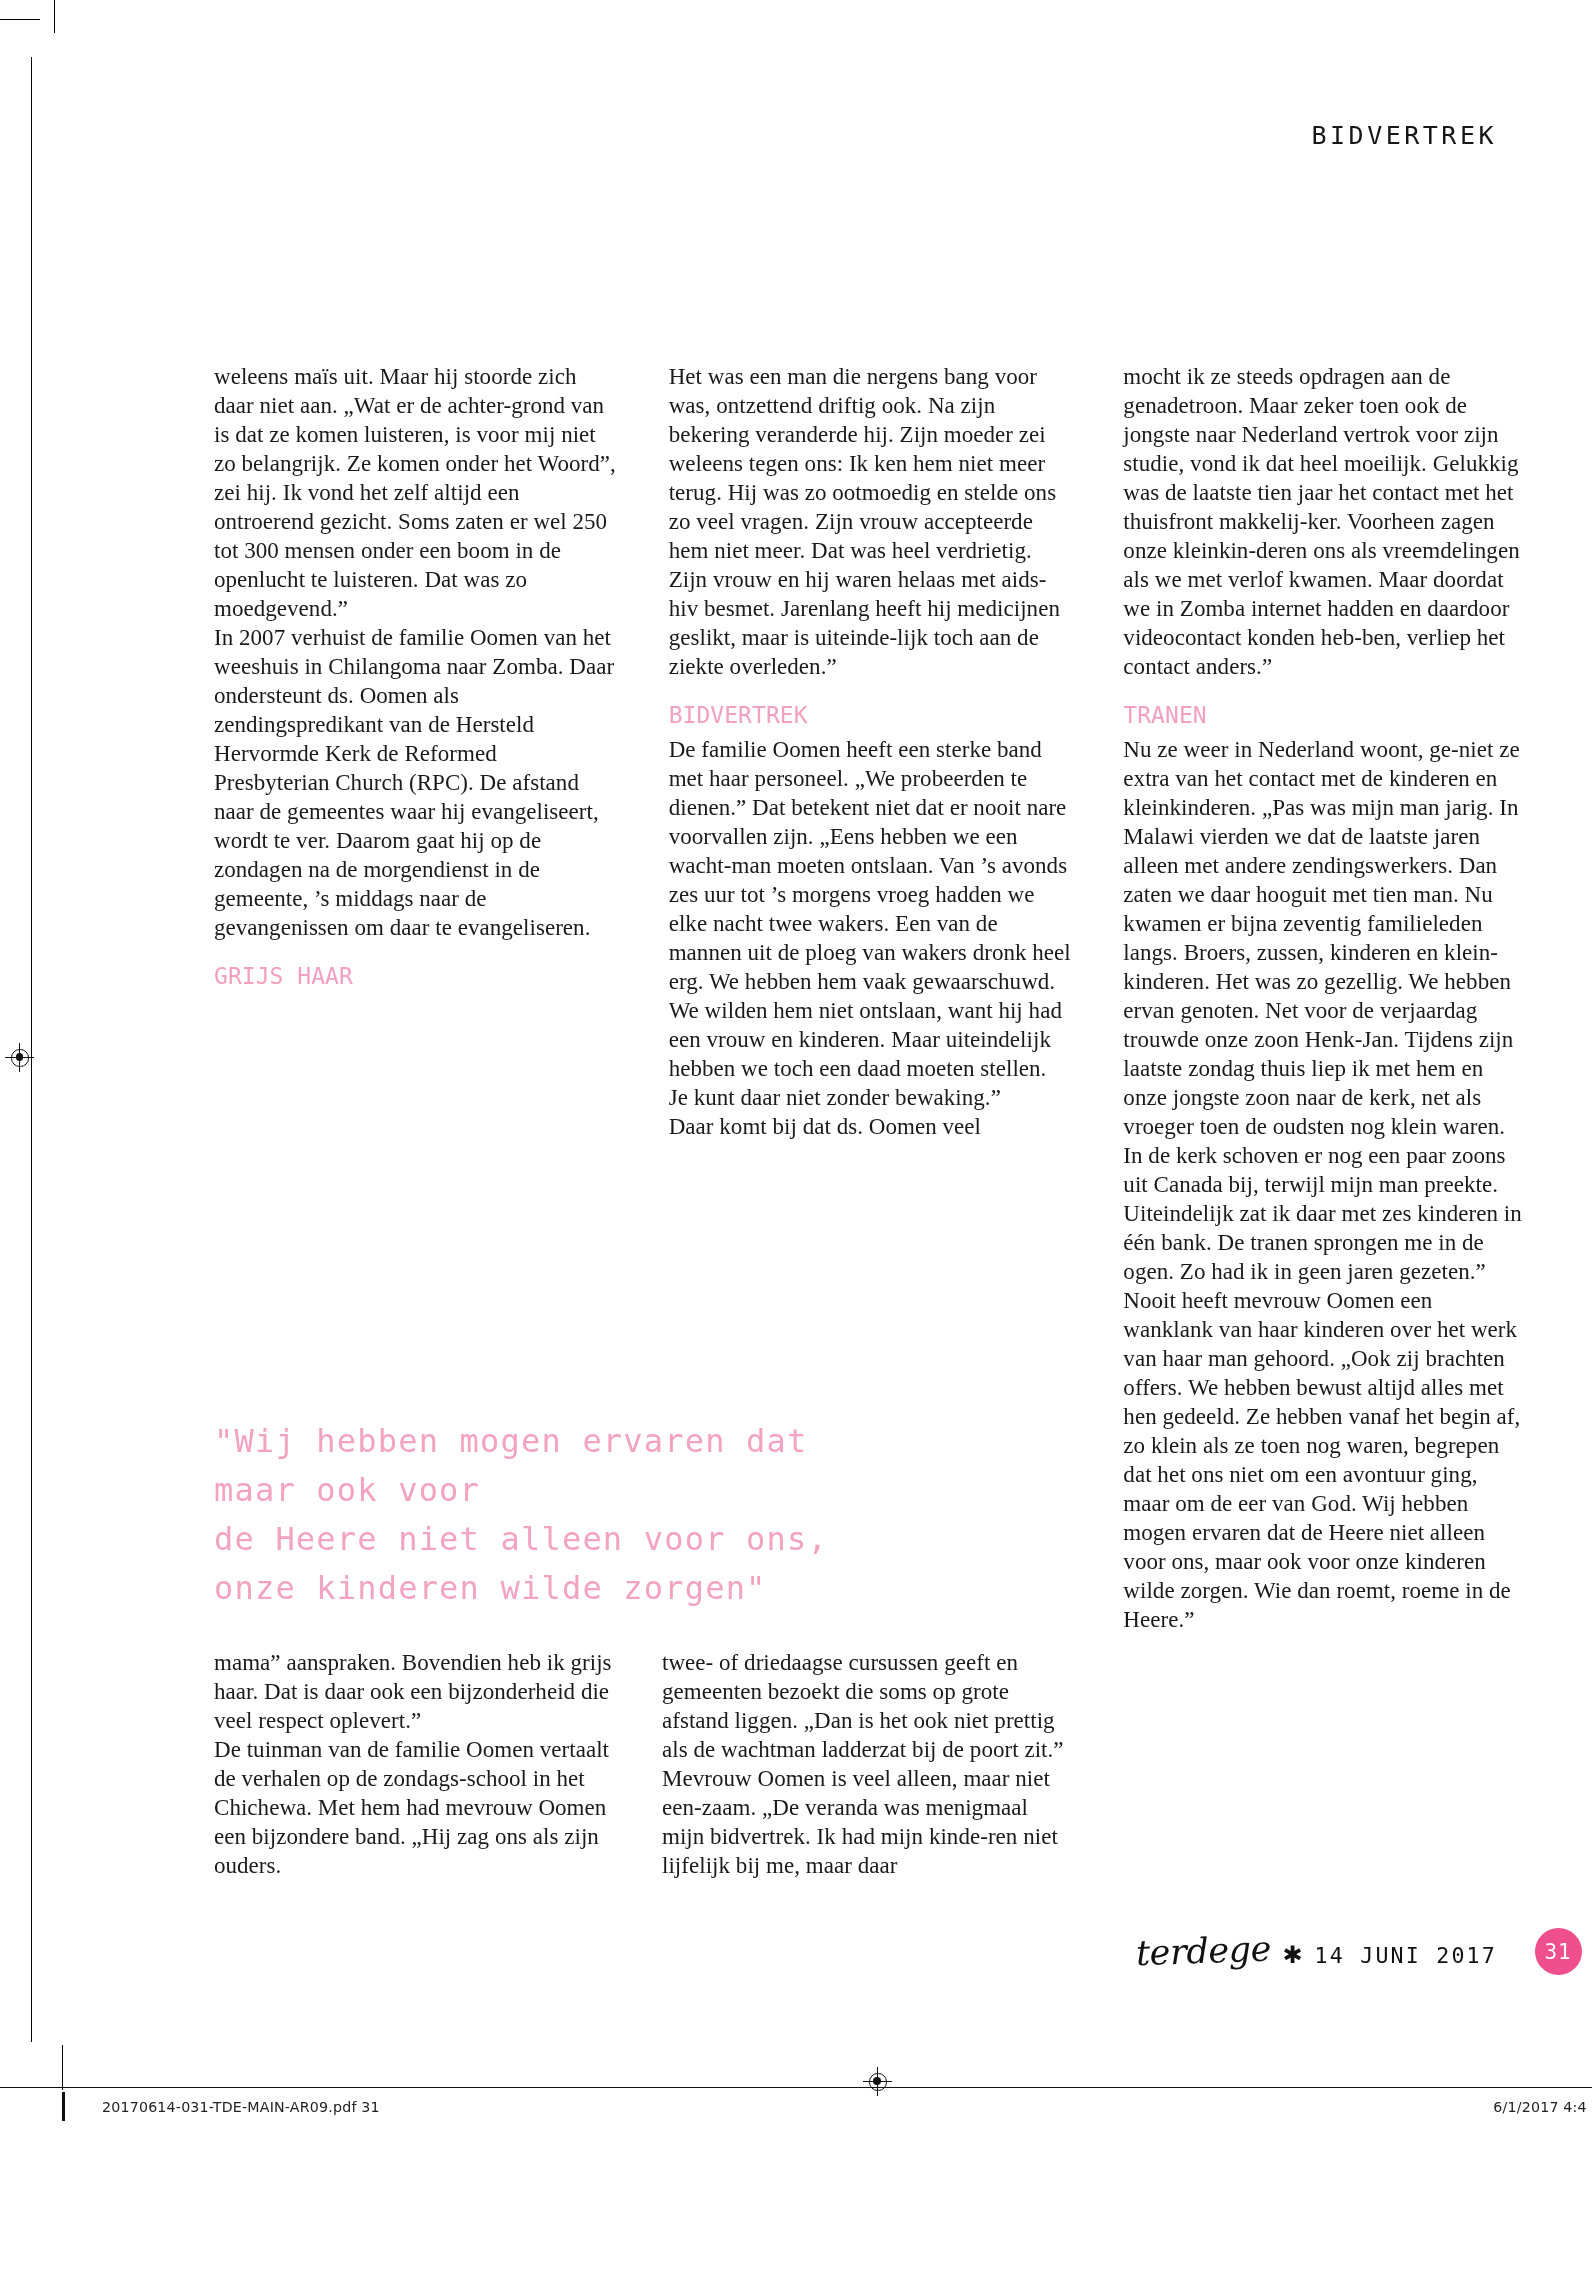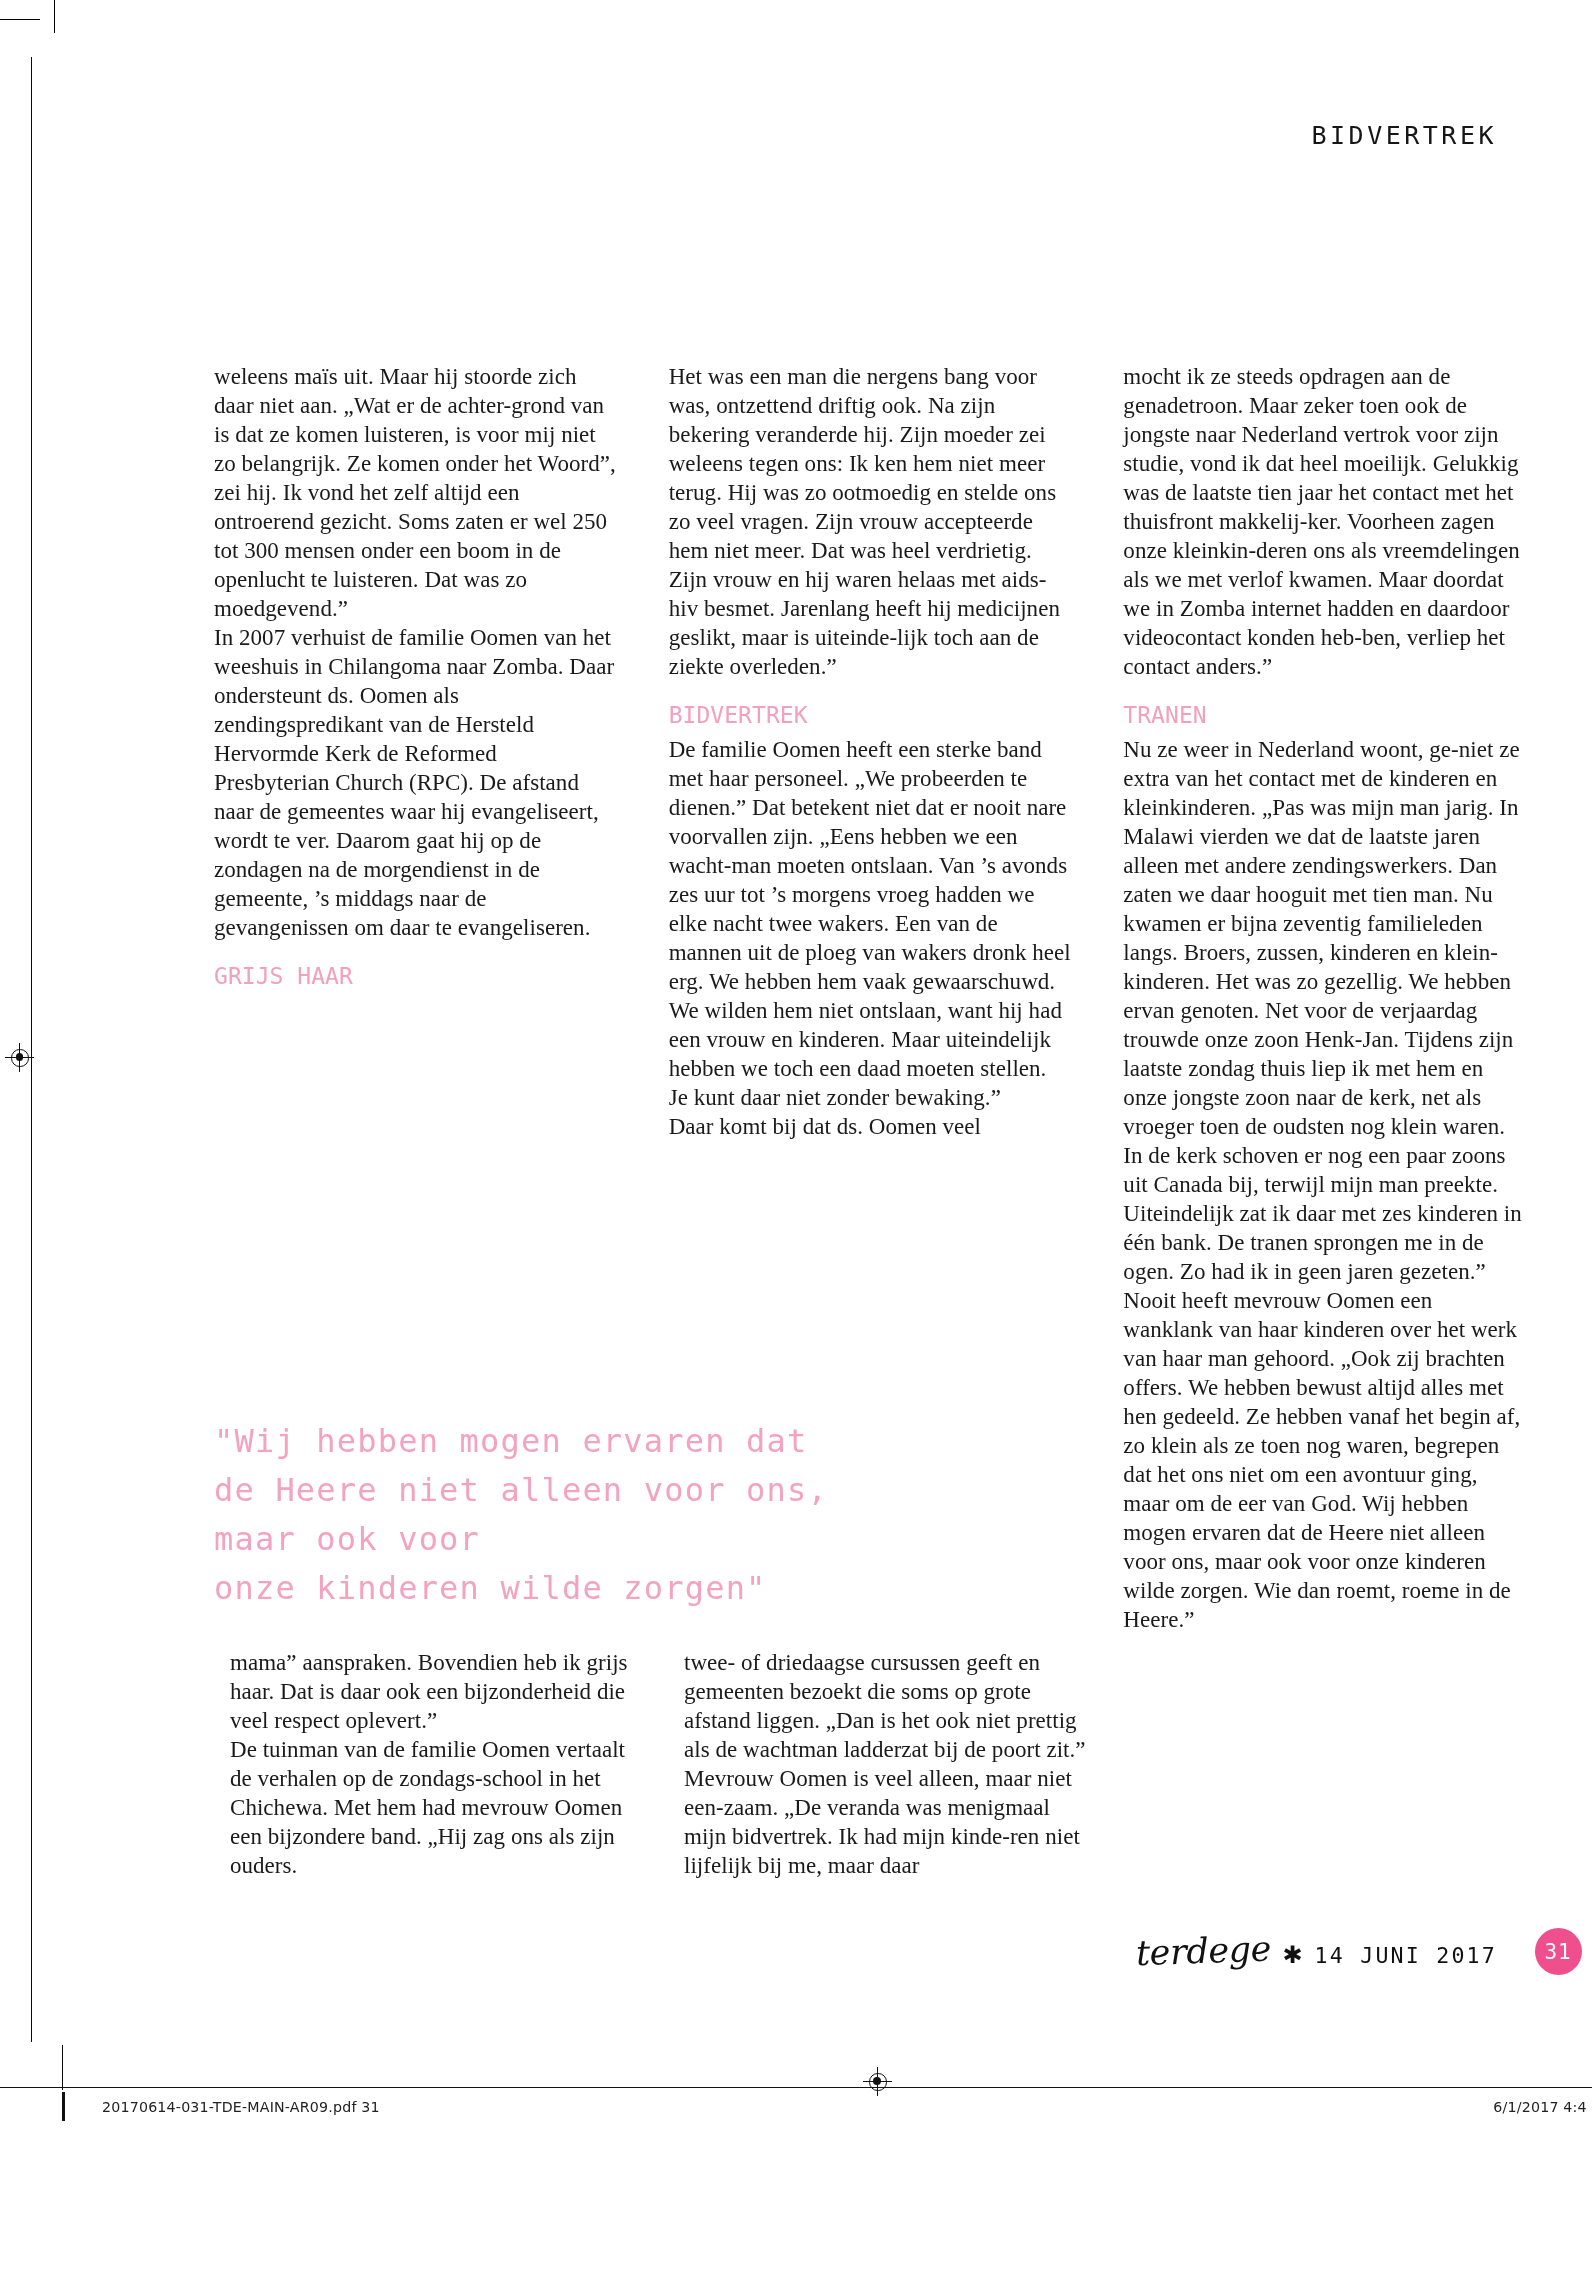--- a/index.html
+++ b/index.html
@@ -134,21 +134,21 @@
 
   
   .columns-lower {
     position: absolute;
     left: 214px;
     top: 1648px;
     width: 872px;
     display: flex;
     gap: 36px;
   }
-  .columns-lower .col { width: 412px; margin-left: 16px; }
+  .columns-lower .col { width: 412px; }
 
   
   .footer-brand {
     position: absolute;
     right: 95px;
     top: 1931px;
     display: flex;
     align-items: baseline;
     gap: 12px;
   }
@@ -258,22 +258,22 @@
       <p>mocht ik ze steeds opdragen aan de genadetroon. Maar zeker toen ook de jongste naar Nederland vertrok voor zijn studie, vond ik dat heel moeilijk. Gelukkig was de laatste tien jaar het contact met het thuisfront makkelij-ker. Voorheen zagen onze kleinkin-deren ons als vreemdelingen als we met verlof kwamen. Maar doordat we in Zomba internet hadden en daardoor videocontact konden heb-ben, verliep het contact anders.”</p>
       <p class="sub">TRANEN</p>
       <p>Nu ze weer in Nederland woont, ge-niet ze extra van het contact met de kinderen en kleinkinderen. „Pas was mijn man jarig. In Malawi vierden we dat de laatste jaren alleen met andere zendingswerkers. Dan zaten we daar hooguit met tien man. Nu kwamen er bijna zeventig familieleden langs. Broers, zussen, kinderen en klein-kinderen. Het was zo gezellig. We hebben ervan genoten. Net voor de verjaardag trouwde onze zoon Henk-Jan. Tijdens zijn laatste zondag thuis liep ik met hem en onze jongste zoon naar de kerk, net als vroeger toen de oudsten nog klein waren. In de kerk schoven er nog een paar zoons uit Canada bij, terwijl mijn man preekte. Uiteindelijk zat ik daar met zes kinderen in één bank. De tranen sprongen me in de ogen. Zo had ik in geen jaren gezeten.”</p>
       <p>Nooit heeft mevrouw Oomen een wanklank van haar kinderen over het werk van haar man gehoord. „Ook zij brachten offers. We hebben bewust altijd alles met hen gedeeld. Ze hebben vanaf het begin af, zo klein als ze toen nog waren, begrepen dat het ons niet om een avontuur ging, maar om de eer van God. Wij hebben mogen ervaren dat de Heere niet alleen voor ons, maar ook voor onze kinderen wilde zorgen. Wie dan roemt, roeme in de Heere.”</p>
     </div>
 
   </div>
 
   <div class="pullquote">
     <span class="l">"Wij hebben mogen ervaren dat</span>
+    <span class="l">maar ook voor</span>
     <span class="l">de Heere niet alleen voor ons,</span>
-    <span class="l">maar ook voor</span>
     <span class="l">onze kinderen wilde zorgen"</span>
   </div>
 
   <div class="columns-lower">
     <div class="col">
       <p>mama” aanspraken. Bovendien heb ik grijs haar. Dat is daar ook een bijzonderheid die veel respect oplevert.”</p>
       <p>De tuinman van de familie Oomen vertaalt de verhalen op de zondags-school in het Chichewa. Met hem had mevrouw Oomen een bijzondere band. „Hij zag ons als zijn ouders.</p>
     </div>
     <div class="col">
       <p>twee- of driedaagse cursussen geeft en  gemeenten bezoekt die soms op grote afstand liggen. „Dan is het ook niet prettig als de wachtman ladderzat bij de poort zit.” Mevrouw Oomen is veel alleen, maar niet een-zaam.  „De veranda was menigmaal mijn bidvertrek. Ik had mijn kinde-ren niet lijfelijk bij me, maar daar</p>

